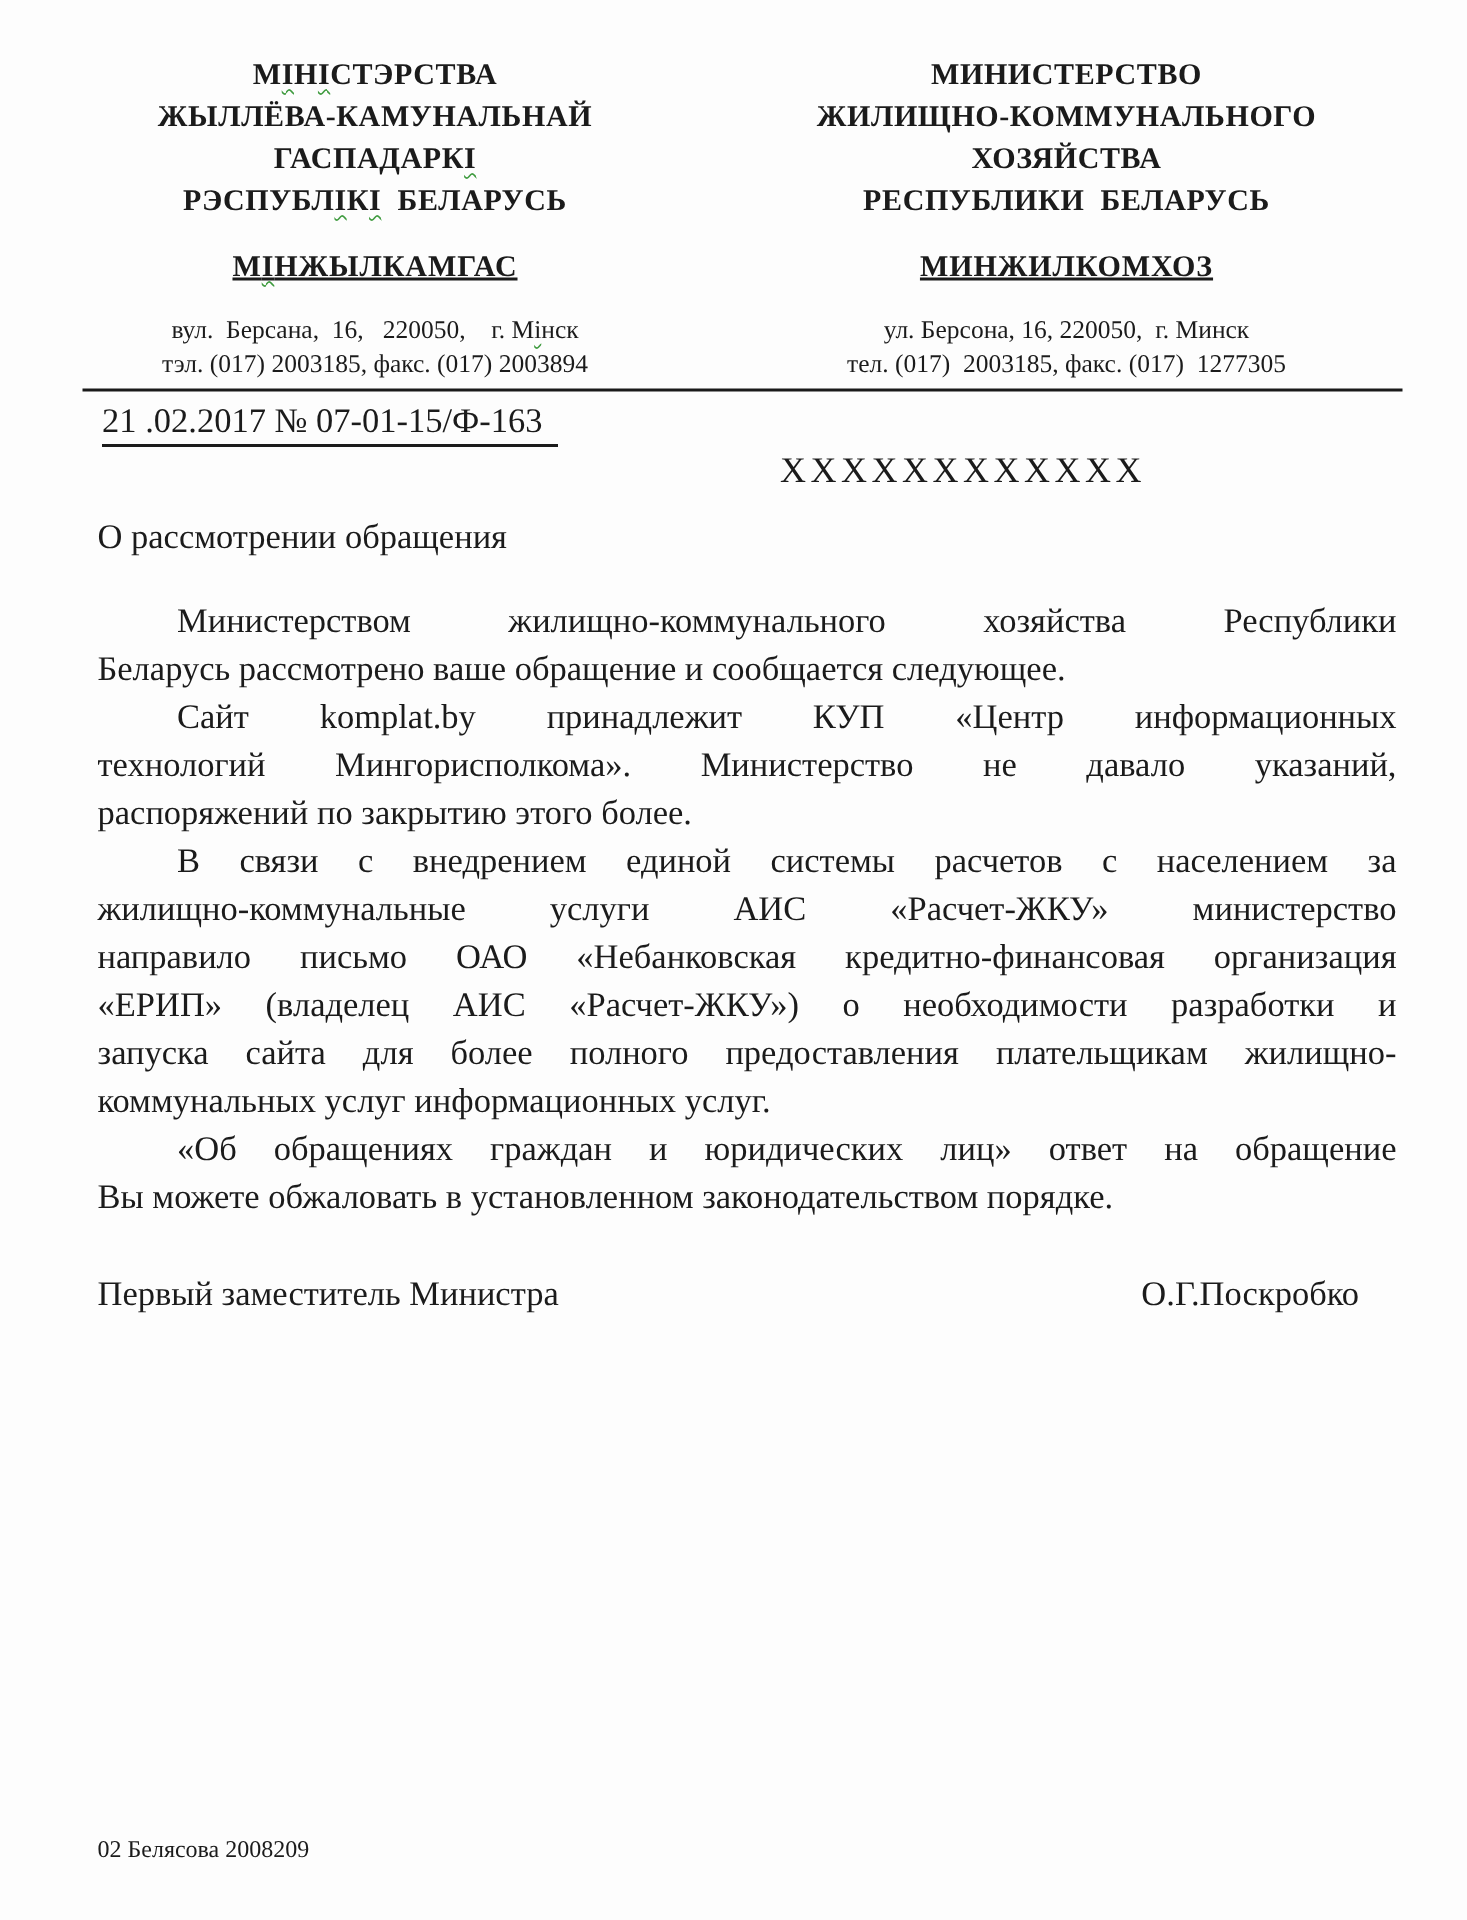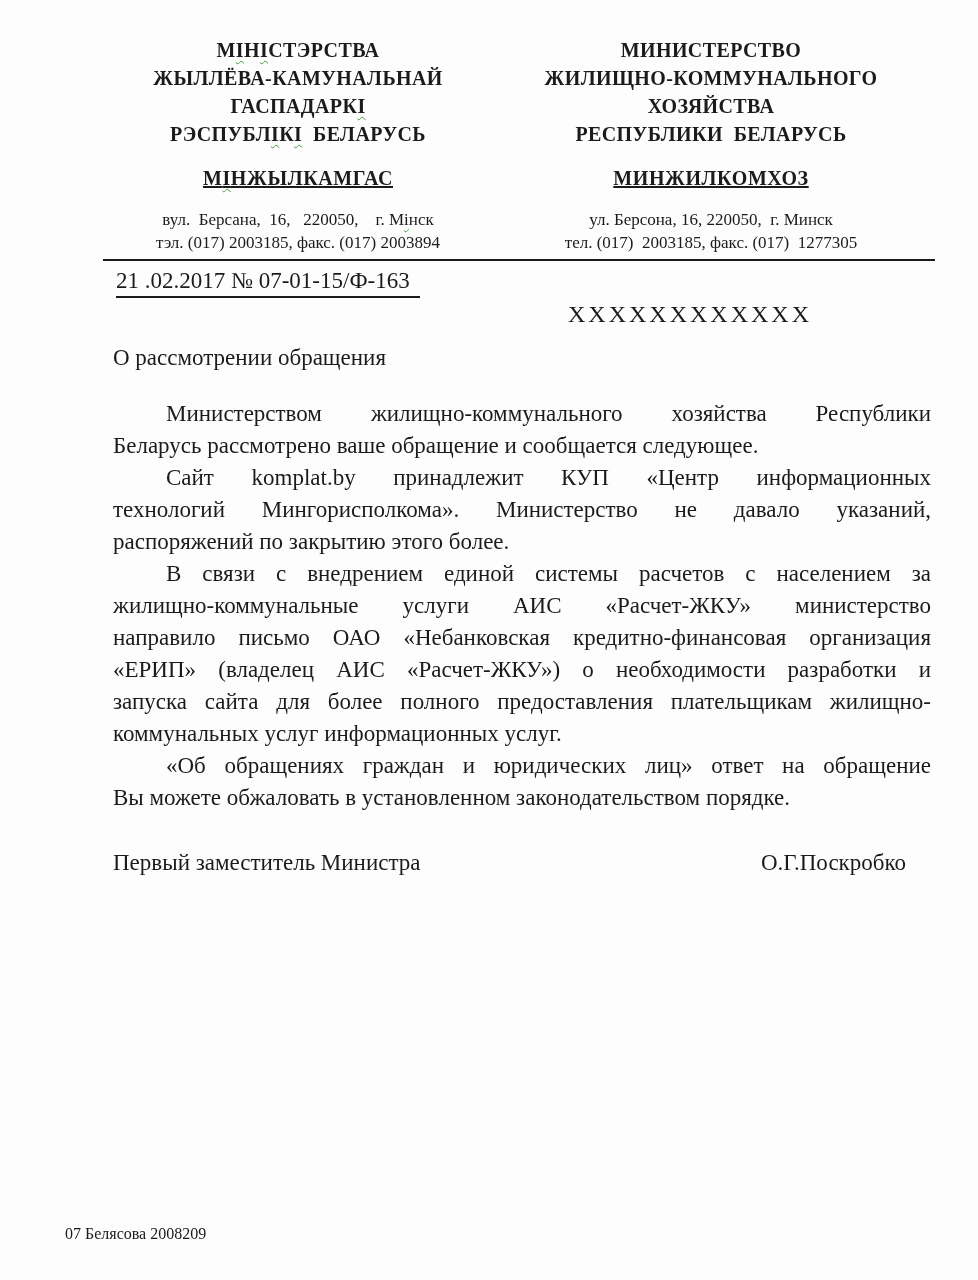--- a/index.html
+++ b/index.html
@@ -6,21 +6,20 @@
   .page {
     position: relative;
     width: 978px;
     height: 1280px;
     margin: 0 auto;
     background: #fdfdfd;
     color: #1b1b1b;
     font-family: "Liberation Serif", "DejaVu Serif", serif;
     overflow: hidden;
     box-sizing: border-box;
-    padding-left: 48px;
   }
   .letterhead {
     display: flex;
     justify-content: space-between;
     padding: 36px 72px 0 55px;
   }
   .lh-col { width: 390px; text-align: center; }
   .org-name > div {
     font-weight: bold;
     font-size: 20px;
@@ -158,15 +157,15 @@
         <div>«Об обращениях граждан и юридических лиц» ответ на обращение</div>
         <div>Вы можете обжаловать в установленном законодательством порядке.</div>
       </div>
   </div>
 
   <div class="signature">
     <span>Первый заместитель Министра</span>
     <span>О.Г.Поскробко</span>
   </div>
 
-  <div class="footer-note">07 Белясова 2008209</div>
+  <div class="footer-note">02 Белясова 2008209</div>
 
 </div>
 
 </body></html>

